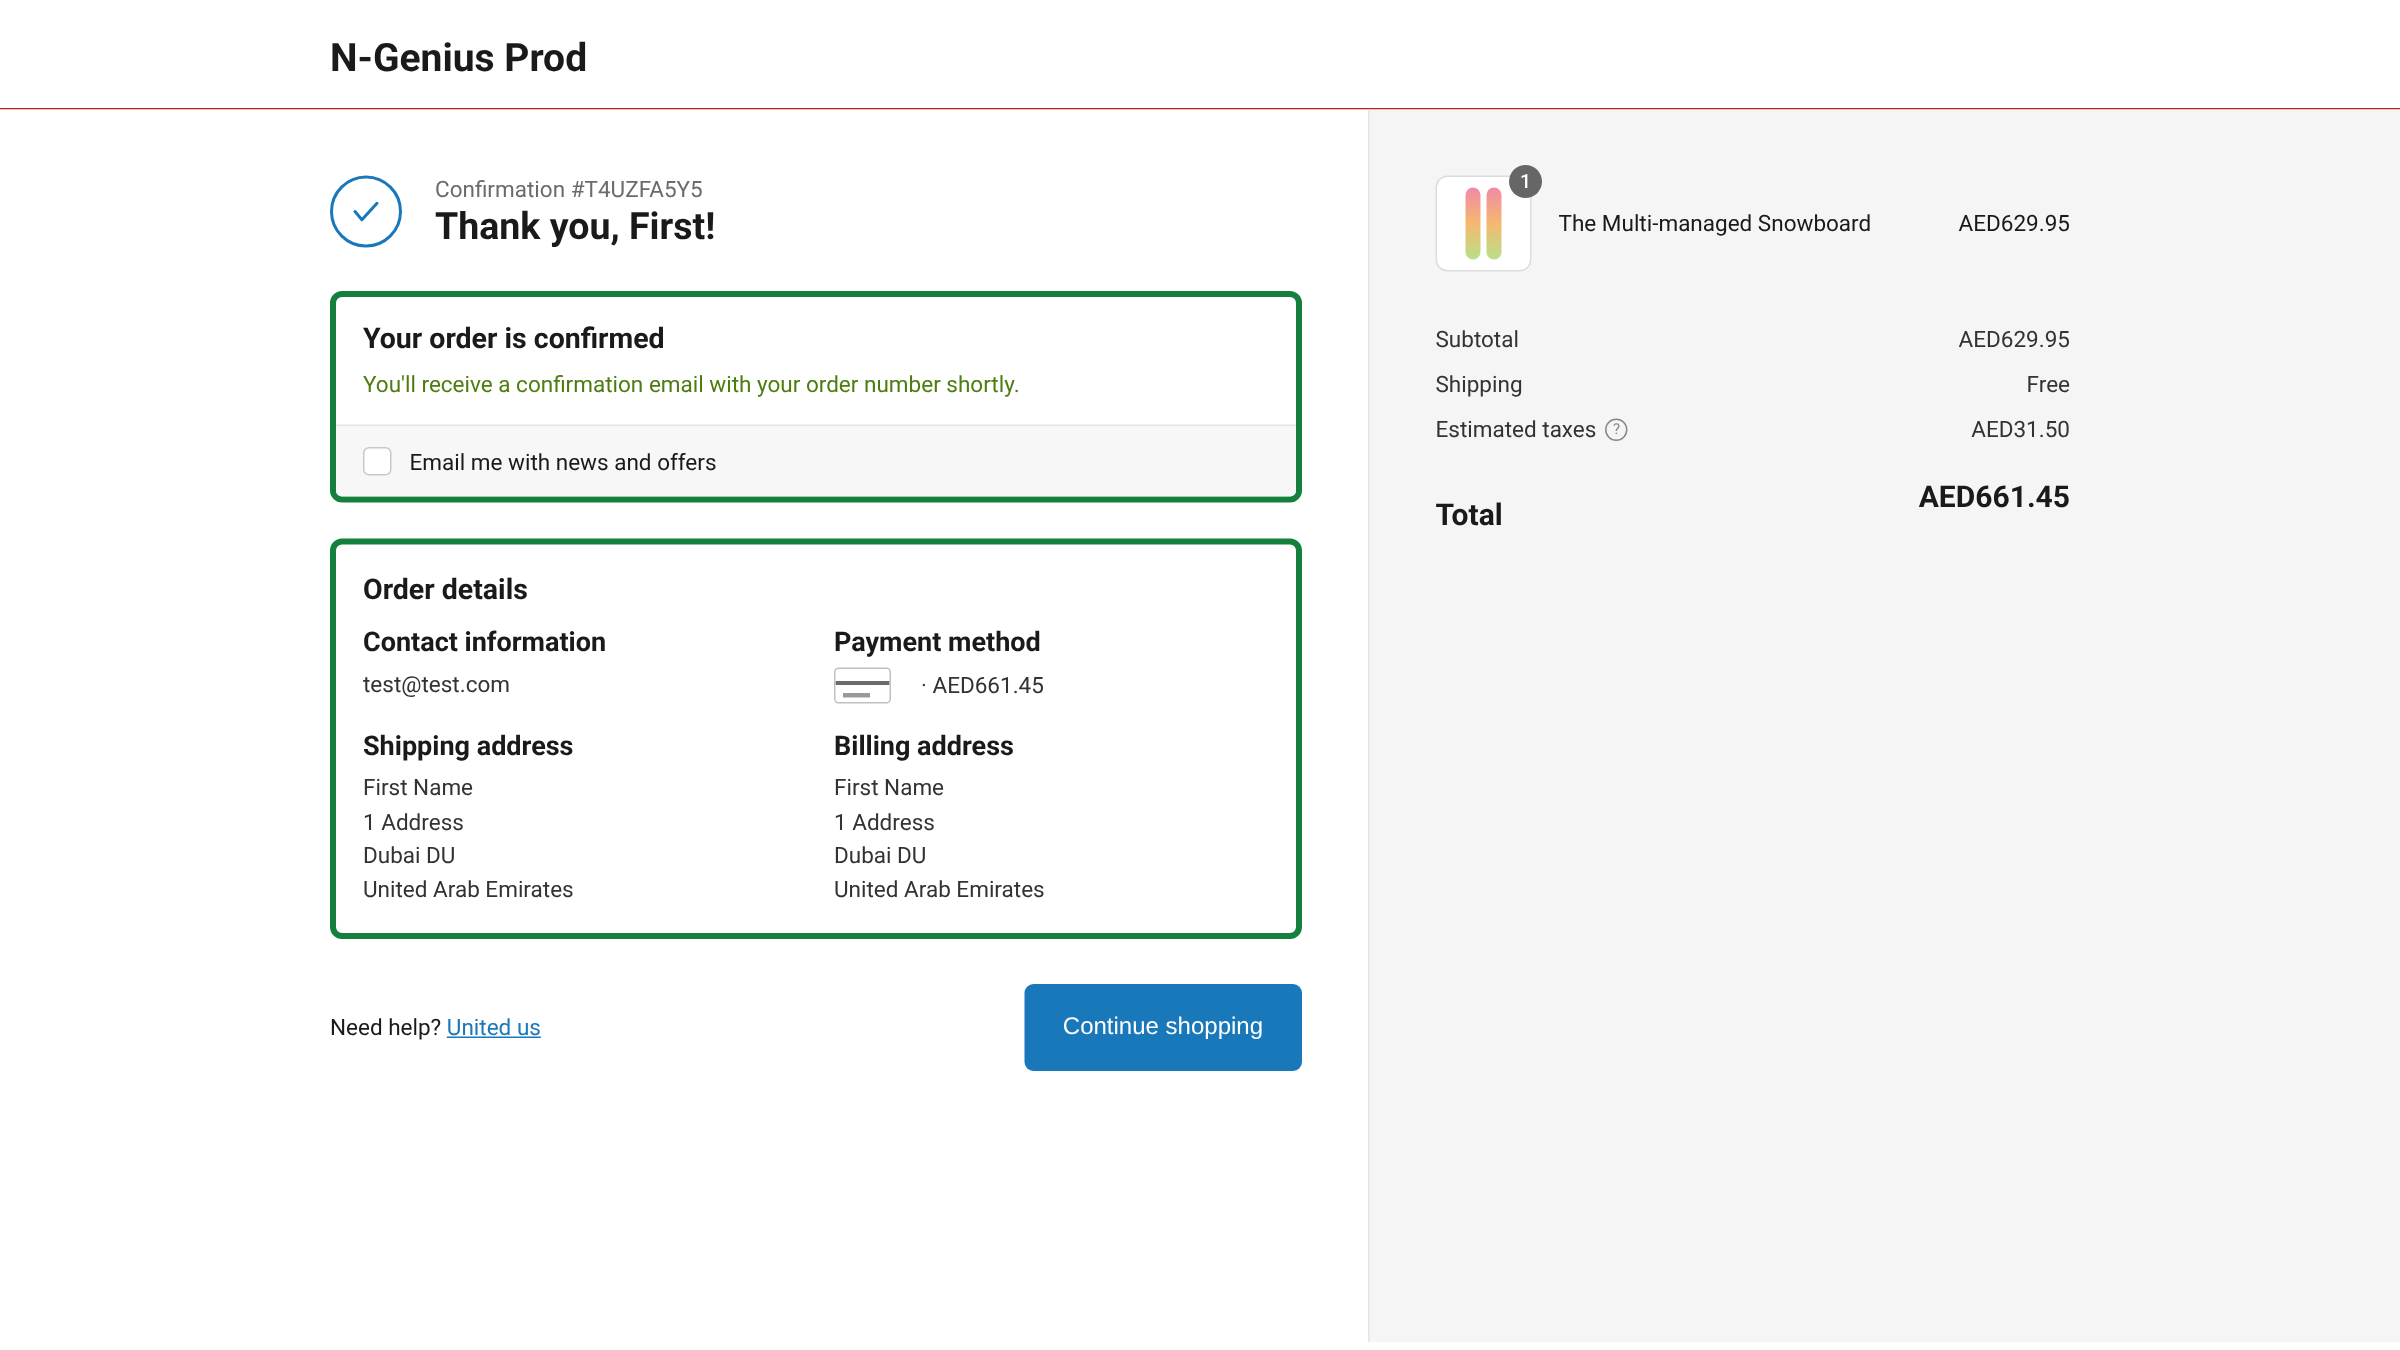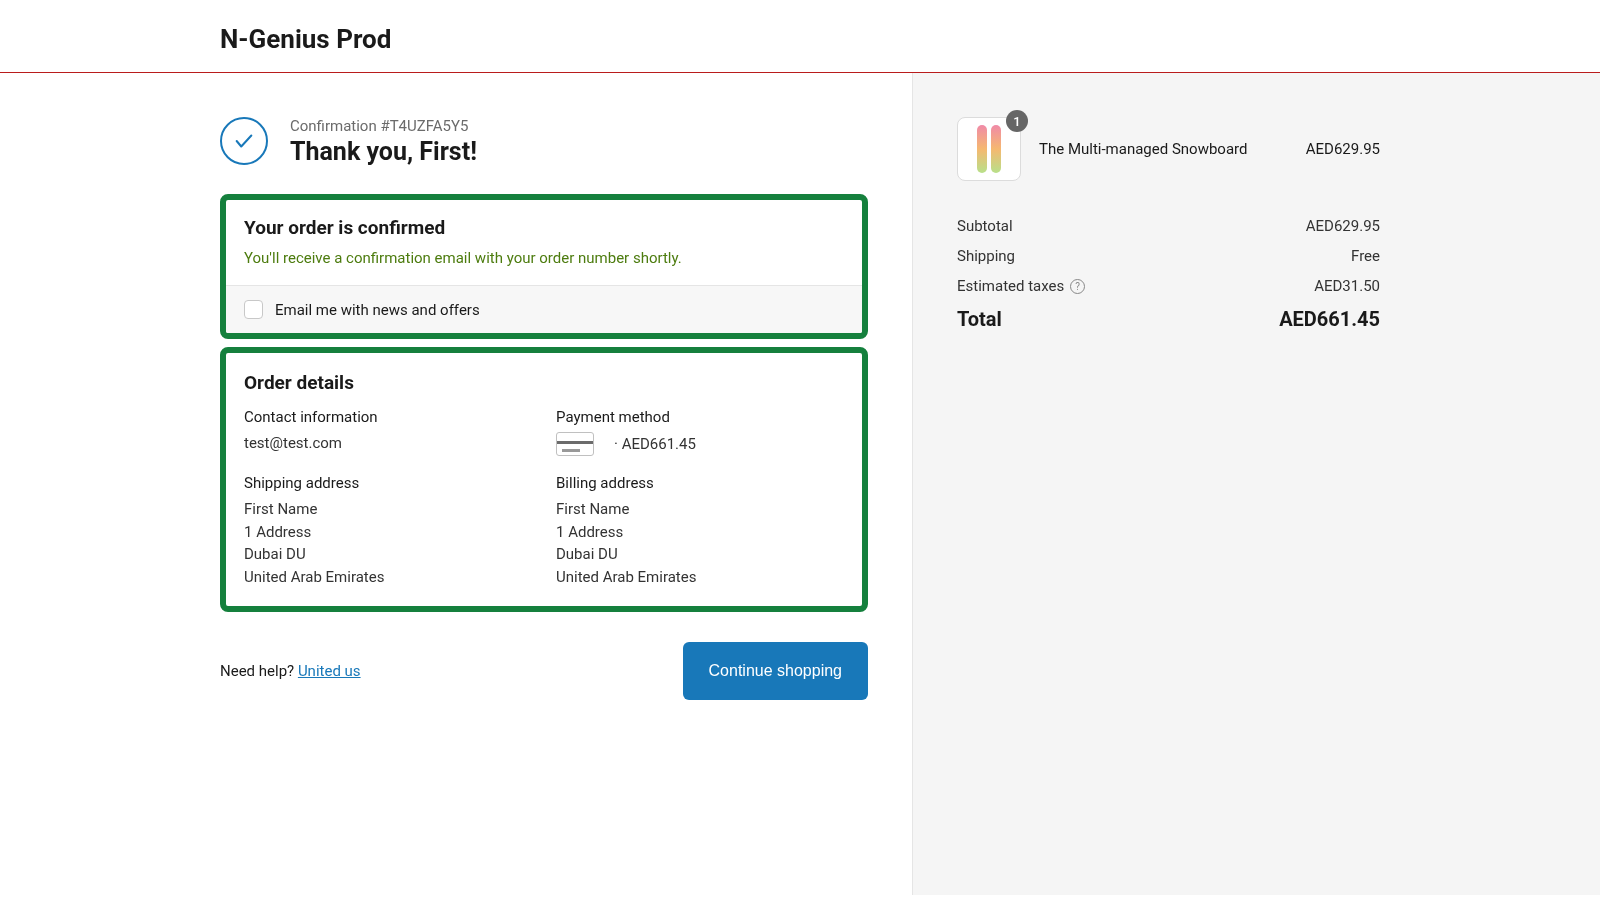--- a/index.html
+++ b/index.html
@@ -44,23 +44,23 @@
     border-radius: 50%;
     display: flex;
     align-items: center;
     justify-content: center;
     flex-shrink: 0;
   }
   .check-circle svg { width: 22px; height: 22px; }
   .confirmation-num { color: #6b6b6b; font-size: 15px; }
   .thankyou-heading { font-size: 25px; font-weight: 700; margin-top: 2px; }
   .card {
-    border: 6px solid #15803d;
+    border: 4px solid #15803d;
     border-radius: 8px;
-    margin-bottom: 8px;
+    margin-bottom: 24px;
     overflow: hidden;
   }
   .card-upper { padding: 16px 18px 18px; }
   .card-lower {
     padding: 14px 18px;
     background: #f7f7f7;
     border-top: 1px solid #e5e5e5;
     display: flex;
     align-items: flex-end;
     gap: 12px;
@@ -77,21 +77,21 @@
     flex-shrink: 0;
   }
   .details-card { padding: 18px; }
   .details-title { font-size: 19px; font-weight: 700; margin-bottom: 14px; }
   .details-grid {
     display: grid;
     grid-template-columns: 1fr 1fr;
     column-gap: 24px;
     row-gap: 18px;
   }
-  .detail-label { font-size: 15px; font-weight: 400; margin-bottom: 6px; }
+  .detail-label { font-size: 18px; font-weight: 700; margin-bottom: 6px; }
   .detail-text { font-size: 15px; line-height: 1.5; color: #333; }
   .payment-row { display: flex; align-items: center; gap: 20px; }
   .card-icon {
     width: 38px;
     height: 24px;
     border: 1px solid #c0c0c0;
     border-radius: 3px;
     background: linear-gradient(#fff 35%, #6b6b6b 35%, #6b6b6b 50%, #fff 50%);
     position: relative;
     flex-shrink: 0;
@@ -174,21 +174,21 @@
     font-size: 15px;
     color: #333;
   }
   .summary-row .lbl { display: flex; align-items: center; gap: 6px; }
   .total-row {
     display: flex;
     justify-content: space-between;
     align-items: center;
     margin-top: 6px;
   }
-  .total-row .tlabel { font-size: 20px; font-weight: 700; }
+  .total-row .tlabel { font-size: 20px; font-weight: 700; margin-top: 24px; }
   .total-row .tvalue { font-size: 20px; font-weight: 700; }
   .info-icon {
     width: 15px;
     height: 15px;
     border: 1.4px solid #888;
     border-radius: 50%;
     display: inline-flex;
     align-items: center;
     justify-content: center;
     font-size: 10px;

